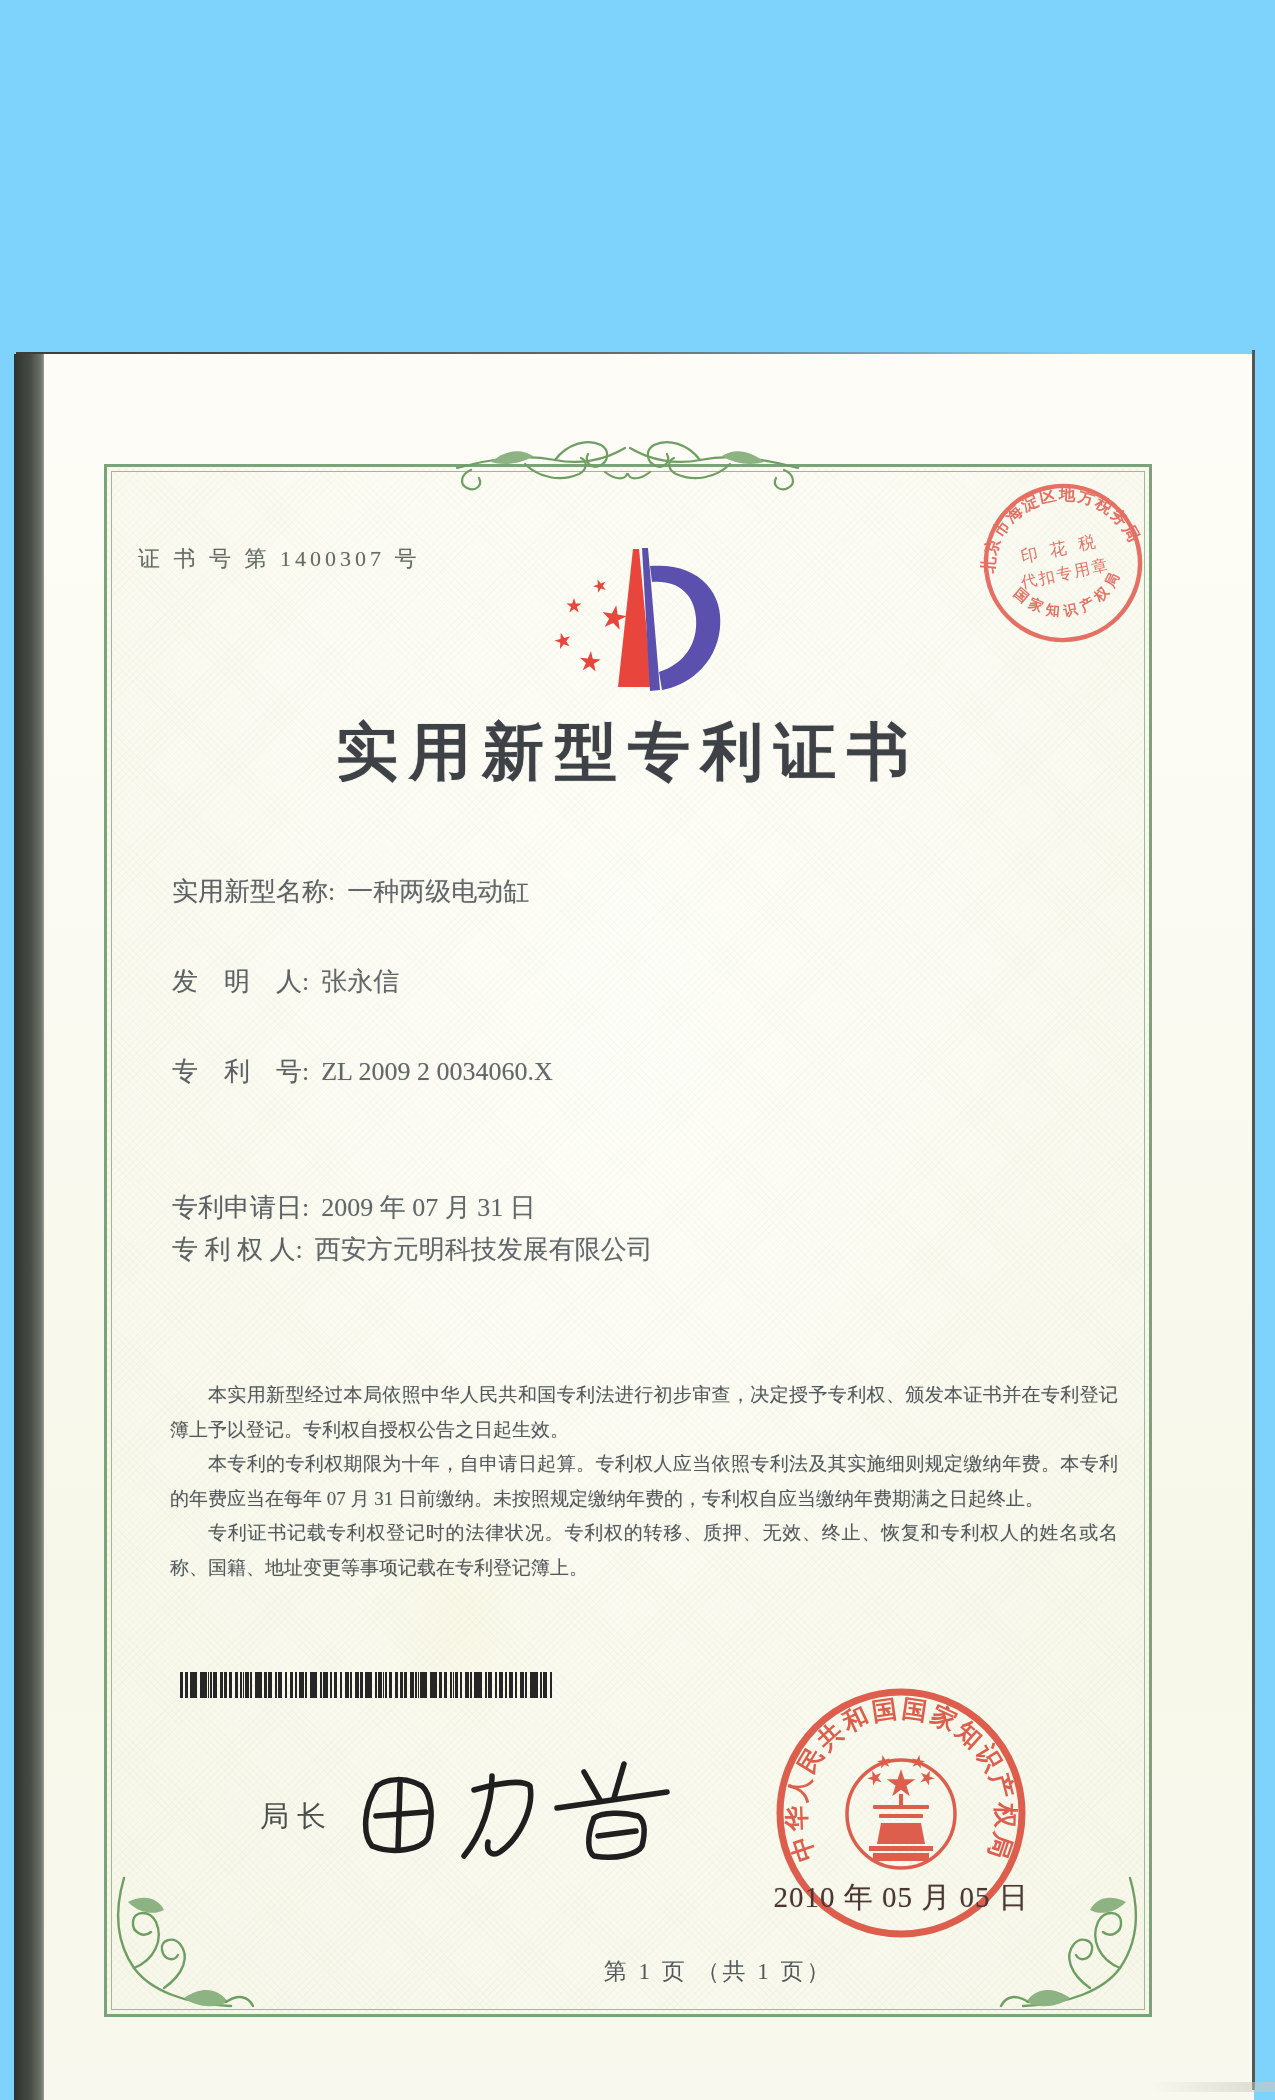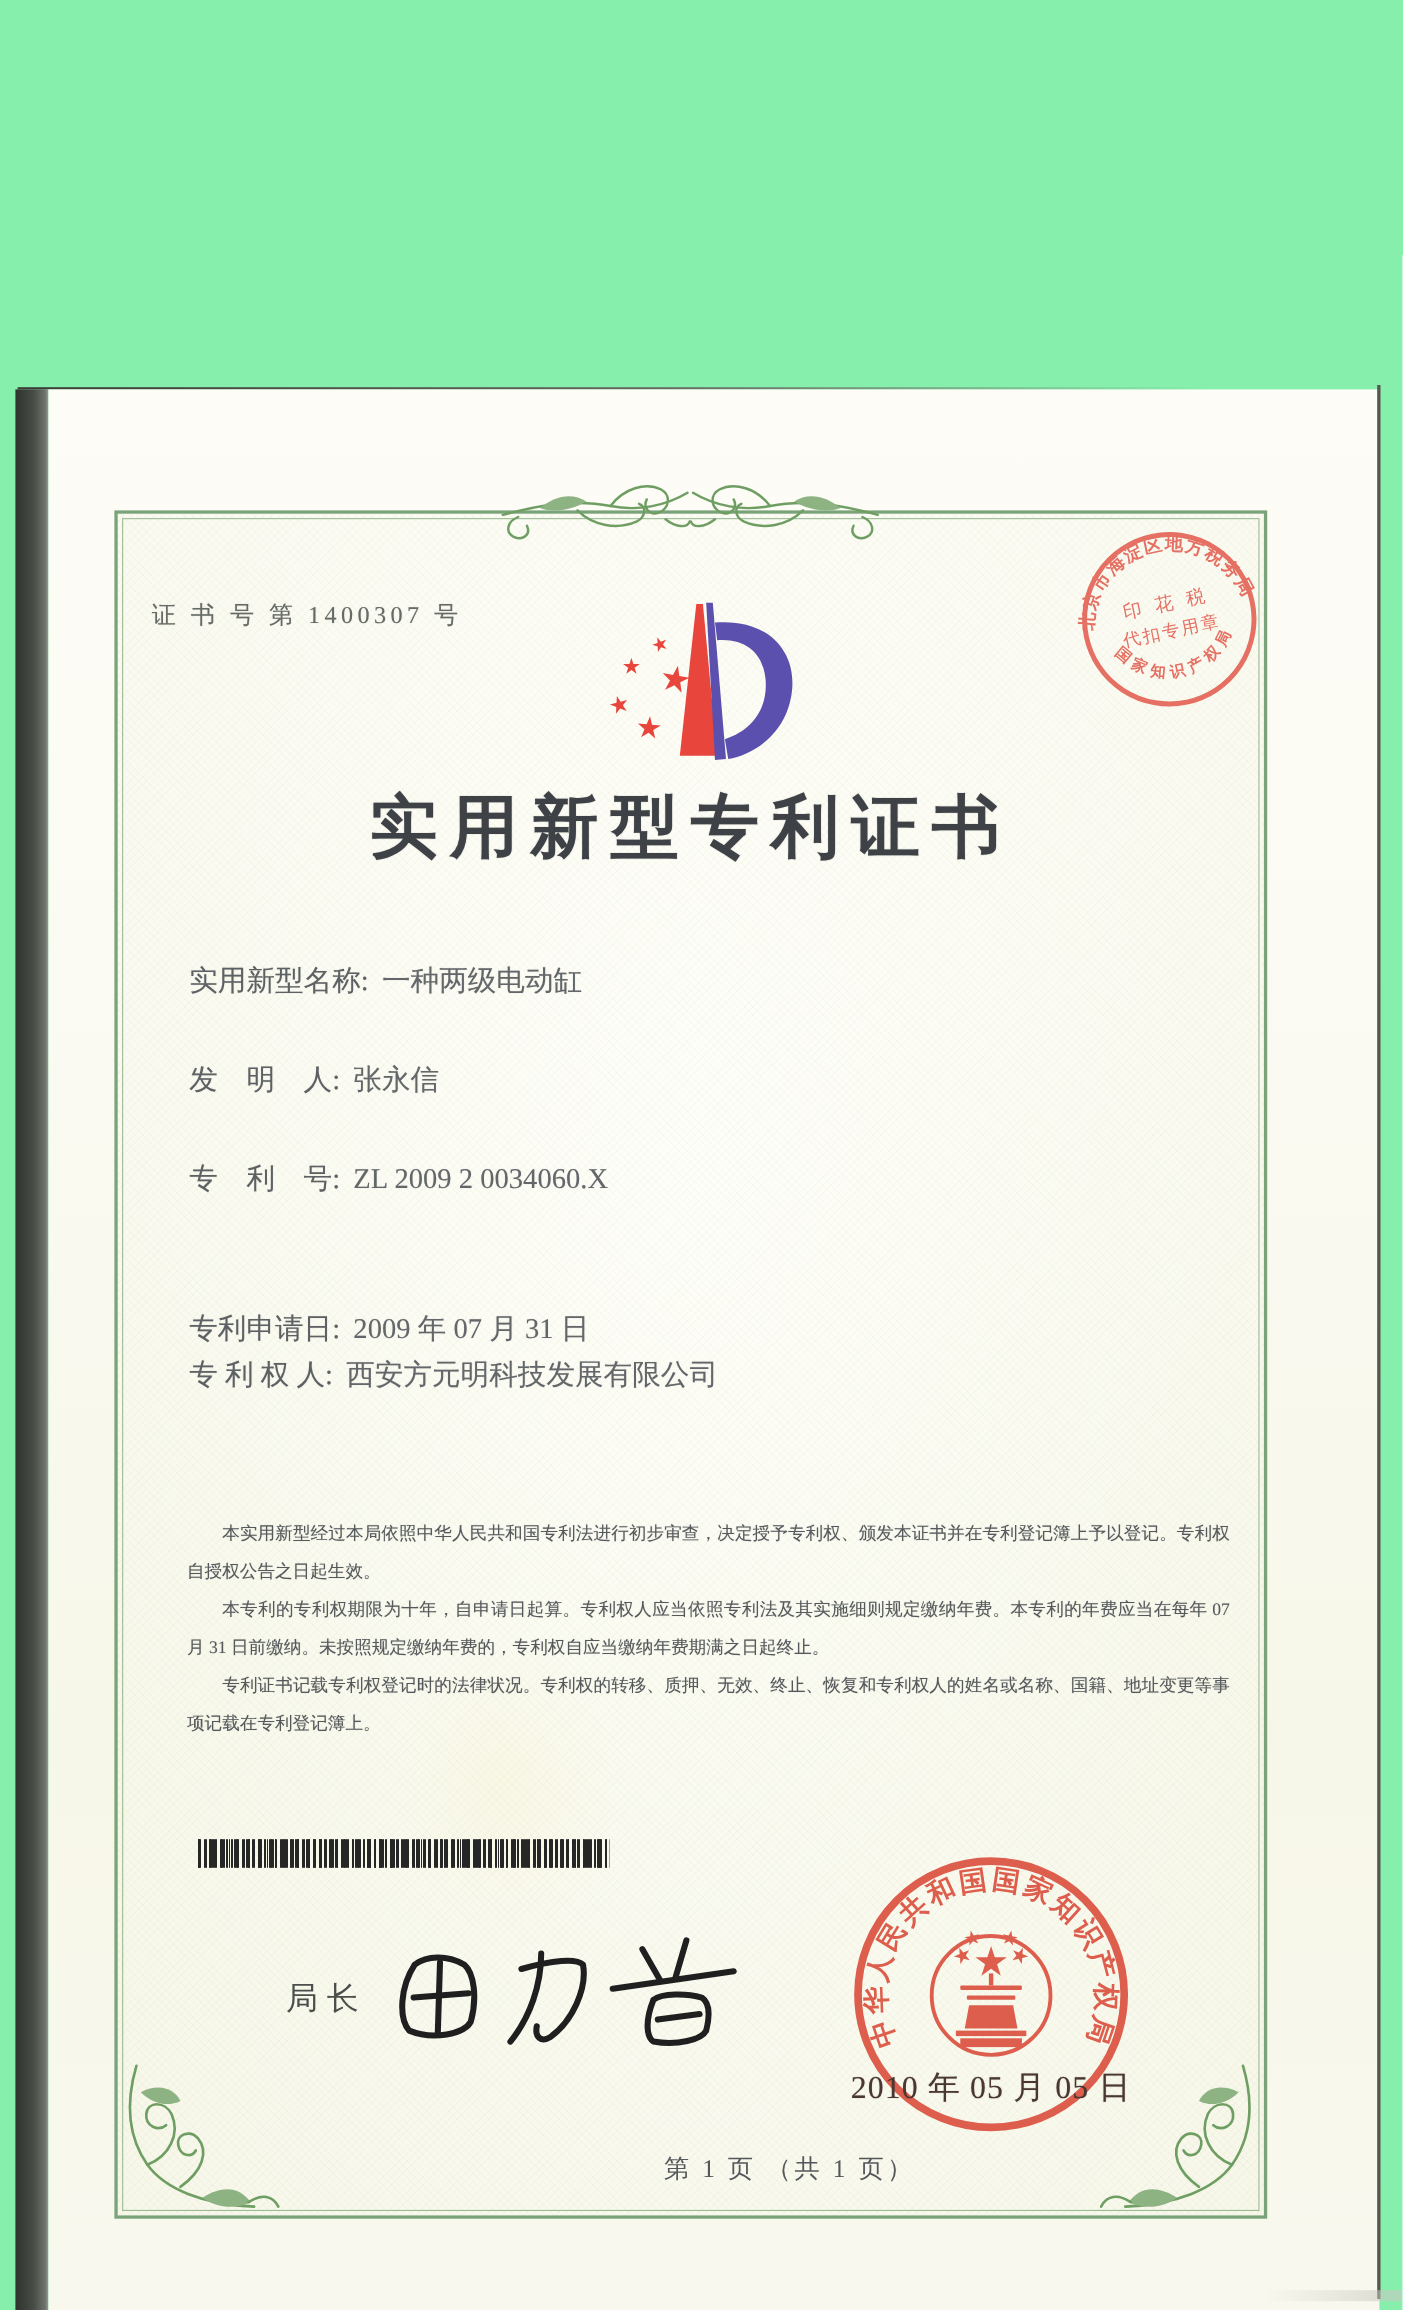--- a/index.html
+++ b/index.html
@@ -1,16 +1,16 @@
 <!DOCTYPE html>
 <html><head>
 <meta charset="utf-8">
 <style>
   html,body{margin:0;padding:0;background:#ffffff;}
-  .canvas{position:relative;width:1275px;height:2100px;background:#86efac;overflow:hidden;
+  .canvas{position:relative;width:1275px;height:2100px;background:#7dd3fc;overflow:hidden;
           font-family:"Liberation Serif","DejaVu Serif",serif;}
 
   
   .scan-top-line{position:absolute;left:16px;top:352px;width:1080px;height:2px;
     background:linear-gradient(90deg,#3c3c38,#6a6a64 55%,rgba(120,120,110,0) 100%);}
   .spine{position:absolute;left:14px;top:354px;width:30px;height:1746px;
     background:linear-gradient(90deg,#2e332e,#474c46 55%,#6d726a 90%,#9a9e95);}
   .paper{position:absolute;left:44px;top:354px;width:1210px;height:1746px;
     background:linear-gradient(180deg,#fdfcf6 0%,#fbfaf2 35%,#f7f7e9 70%,#f9f8ee 100%);}
   .right-edge{position:absolute;left:1252px;top:350px;width:3px;height:1740px;background:#56564f;}
@@ -38,21 +38,21 @@
   
   .cert-no{position:absolute;left:138px;top:544px;font-size:22px;letter-spacing:4px;
     color:#666b66;text-shadow:0 0 1px rgba(100,105,100,.35);white-space:nowrap;}
   .title{position:absolute;left:104px;top:710px;width:1048px;text-align:center;
     font-size:62px;font-weight:700;letter-spacing:11px;color:#3e4246;
     text-shadow:0 0 1px rgba(55,58,62,.5);white-space:nowrap;}
   .row{position:absolute;left:172px;font-size:26px;color:#5d6164;white-space:nowrap;
     text-shadow:0 0 1px rgba(95,100,100,.3);}
   .row .val{margin-left:12px;color:#63676a;}
   .r1{top:874px}.r2{top:964px}.r3{top:1054px}.r4{top:1190px}.r5{top:1232px}.r6{top:1322px}
-  .body-text{position:absolute;left:170px;top:1378px;width:948px;font-size:16px;
+  .body-text{position:absolute;left:170px;top:1378px;width:948px;font-size:19px;
     line-height:34.5px;color:#55595b;text-align:justify;text-shadow:0 0 1px rgba(90,95,95,.3);}
   .body-text p{margin:0;text-indent:2em;}
 
   .barcode{position:absolute;left:180px;top:1672px;width:374px;height:26px;
     background:
       repeating-linear-gradient(90deg,#262626 0 2px,rgba(0,0,0,0) 2px 5px),
       repeating-linear-gradient(90deg,#262626 0 3px,rgba(0,0,0,0) 3px 11px),
       repeating-linear-gradient(90deg,#262626 0 1px,rgba(0,0,0,0) 1px 7px);}
 
   .role-label{position:absolute;left:260px;top:1797px;font-size:29px;letter-spacing:8px;

